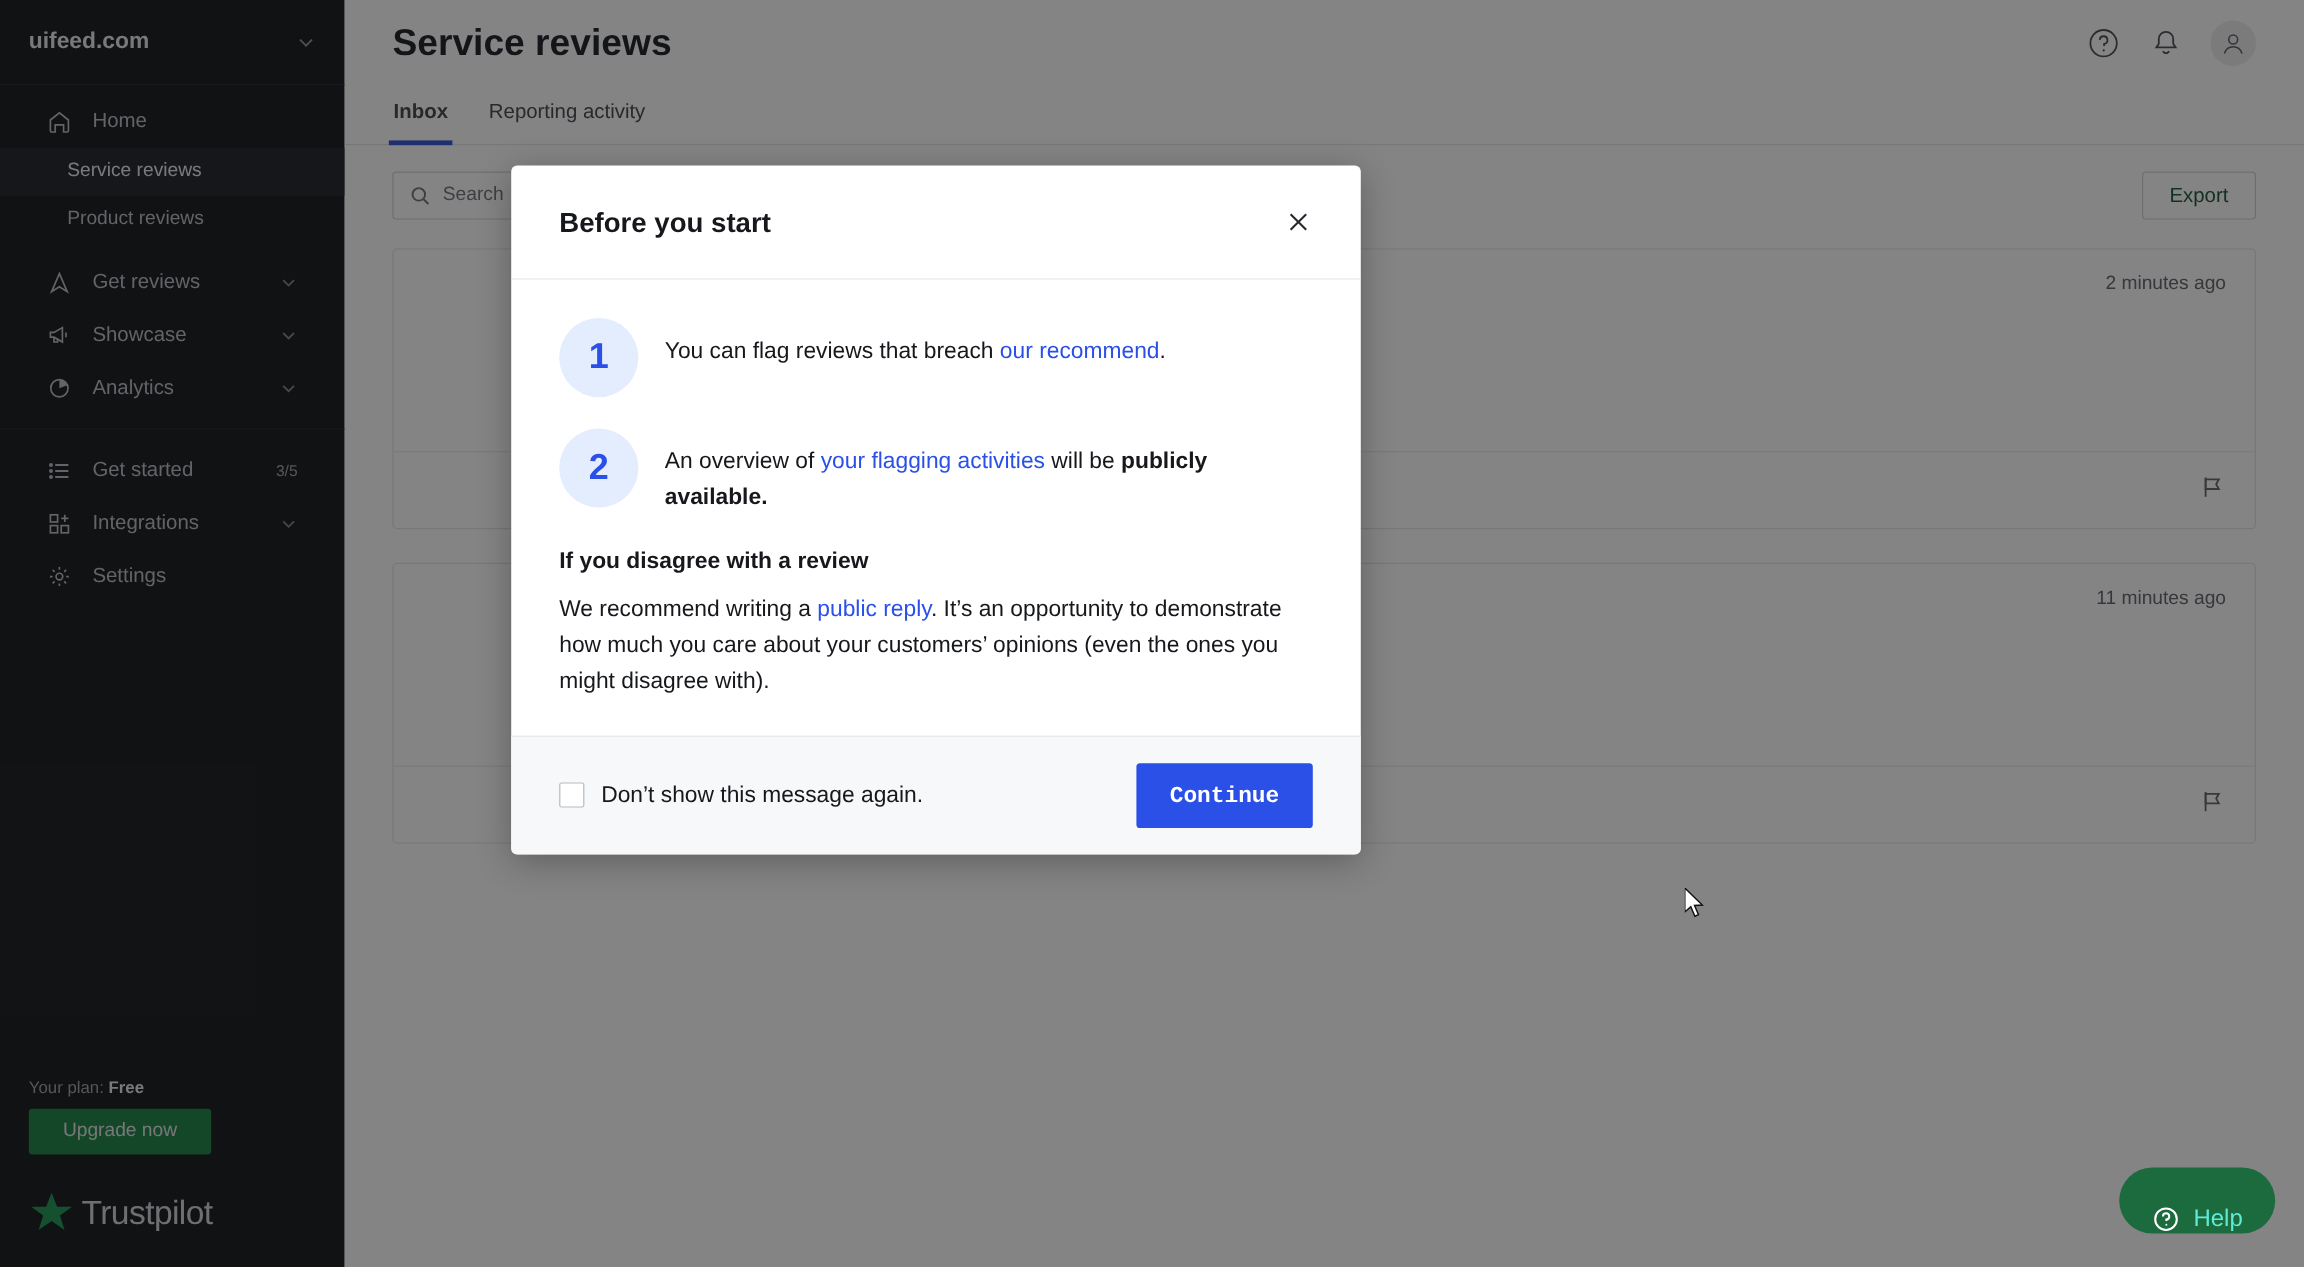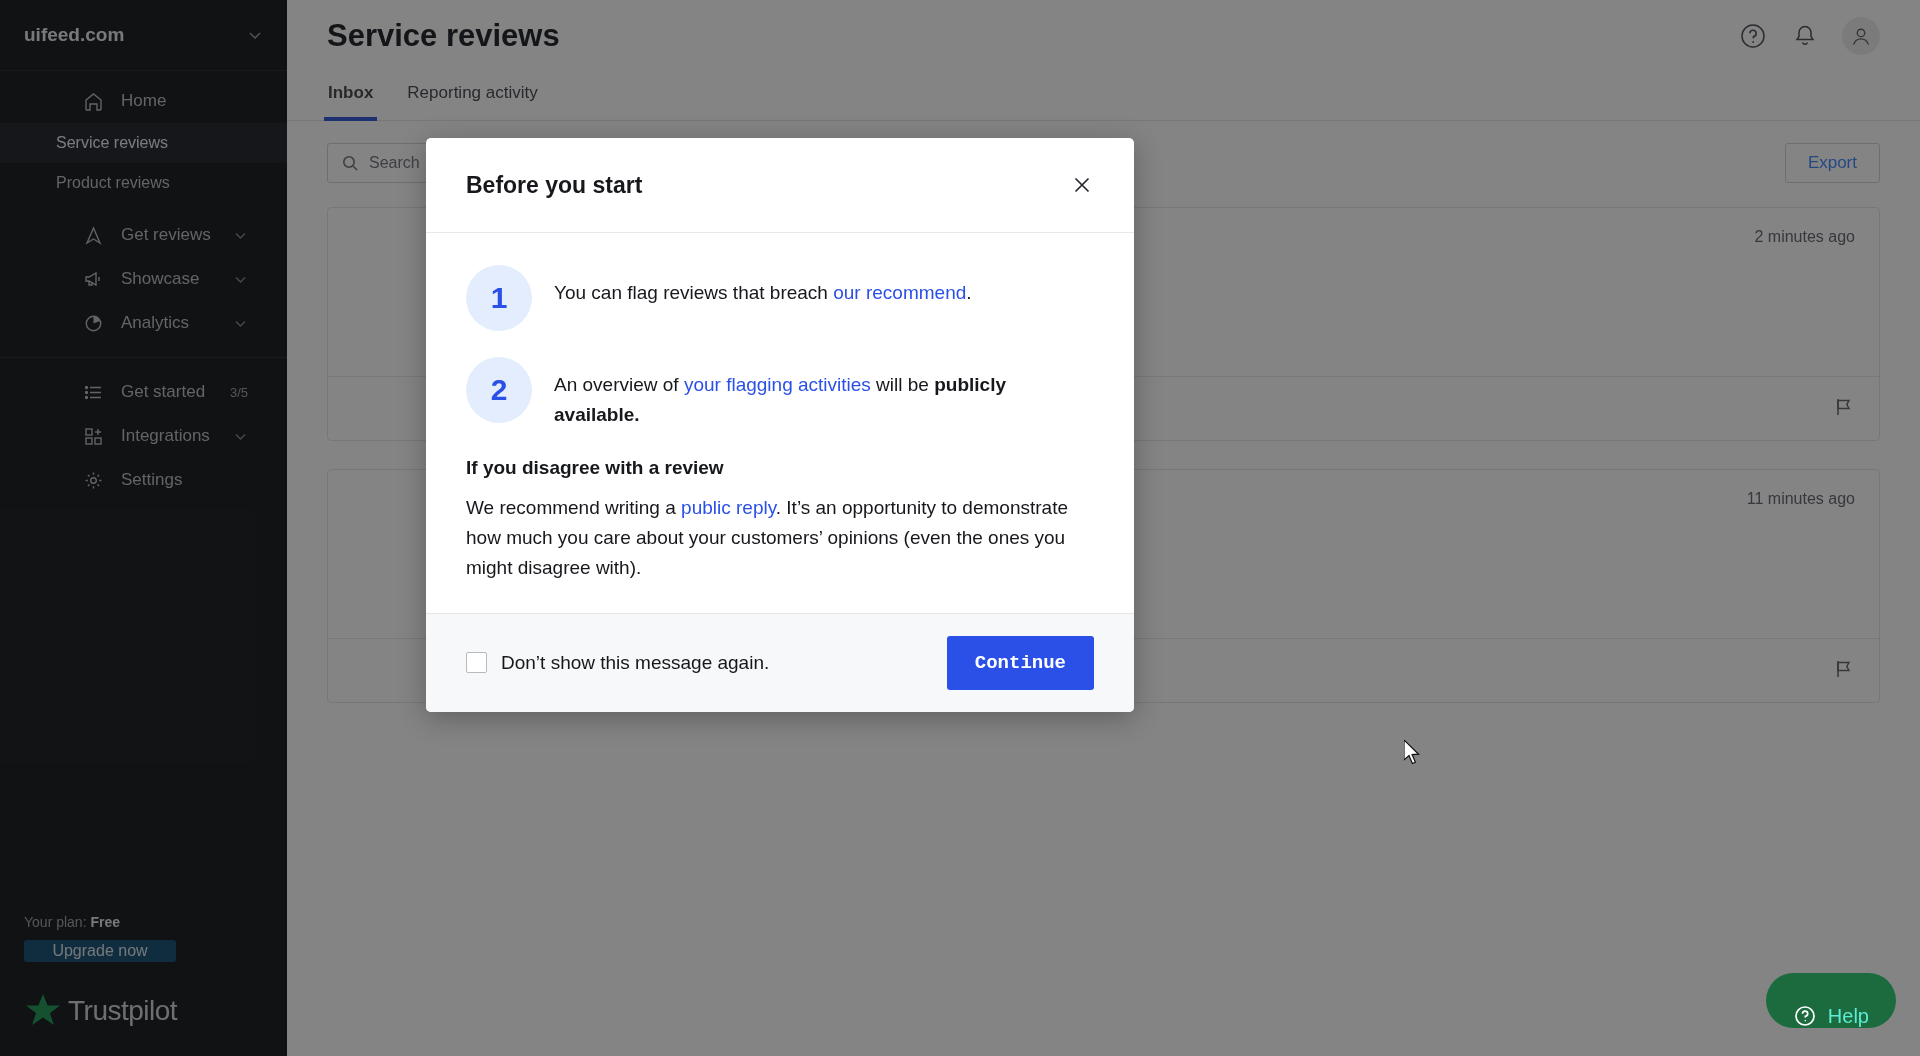--- a/index.html
+++ b/index.html
@@ -27,21 +27,21 @@
     cursor: pointer;
   }
   .brand-name { font-size: 19px; font-weight: bold; color: #e6e8ea; flex: 1; }
   .chev { width: 16px; height: 16px; flex: none; opacity: .75; }
   .chev svg { display: block; }
 
   .nav { padding-top: 8px; }
   .nav-item {
     display: flex; align-items: center; gap: 17px;
     height: 44px; padding: 0 39px;
-    font-size: 17px; color: #b9bcc2; cursor: pointer; margin-left: 44px;
+    font-size: 17px; color: #b9bcc2; cursor: pointer;
   }
   .nav-item .ico { width: 21px; height: 21px; flex: none; display: flex; align-items: center; justify-content: center; }
   .nav-item .ico svg { display: block; }
   .nav-item .lbl { flex: 1; white-space: nowrap; }
   .nav-item .caret { width: 15px; height: 15px; opacity: .8; flex: none; }
   .nav-item.active { background: #1b1d20; color: #ffffff; font-weight: bold; }
   .nav-sub {
     display: block; font-size: 16px; color: #b9bcc2;
     padding: 0 24px 0 56px; height: 40px; line-height: 40px;
     cursor: pointer; white-space: nowrap;
@@ -49,22 +49,22 @@
   .nav-sub.current { background: #1b1d20; color: #e9ebee; }
   .nav-divider { height: 1px; background: #212429; margin: 12px 0; }
   .badge-count {
     font-size: 13px; color: #9aa0a6; background: transparent;
     border: 0; padding: 0; flex: none;
   }
   .sidebar-spacer { flex: 1; }
   .plan-line { font-size: 14px; color: #9aa0a6; padding: 0 24px 10px; }
   .plan-line b { color: #e6e8ea; }
   .upgrade-btn {
-    margin: 0 24px; height: 22px; border-radius: 3px;
-    background: #0c4a6e; color: #dfe3e6; font-size: 16px;
+    margin: 0 24px; height: 38px; border-radius: 3px;
+    background: #15803d; color: #dfe3e6; font-size: 16px;
     display: flex; align-items: center; justify-content: center;
     cursor: pointer; width: 152px;
   }
   .tp-logo { display: flex; align-items: center; gap: 6px; padding: 30px 24px 26px; }
   .tp-logo .star { width: 38px; height: 38px; flex: none; }
   .tp-logo .word { font-size: 28px; color: #cfd3d7; letter-spacing: -0.5px; }
 
   
   .main {
     position: absolute; left: 287px; top: 0;
@@ -92,21 +92,21 @@
   .search-box {
     height: 40px; flex: 1; max-width: 1050px;
     border: 1px solid #cfd2d6; border-radius: 3px;
     display: flex; align-items: center; gap: 10px; padding: 0 13px;
     color: #6b6f76; font-size: 16px; background: #fff;
   }
   .search-box svg { flex: none; }
   .spacer { flex: 1; }
   .export-btn {
     height: 40px; padding: 0 22px; border: 1px solid #cfd2d6; border-radius: 3px;
-    display: flex; align-items: center; font-size: 17px; color: #3b82f6; cursor: pointer; background: #fff;
+    display: flex; align-items: center; font-size: 17px; color: #14532d; cursor: pointer; background: #fff;
   }
 
   .cards { padding: 24px 40px 0; }
   .card {
     border: 1px solid #e3e4e6; border-radius: 4px; background: #fff;
     margin-bottom: 28px;
   }
   .card-head { display: flex; padding: 20px 24px 10px; }
   .card-head .grow { flex: 1; }
   .stamp { font-size: 16px; color: #5c6066; }

